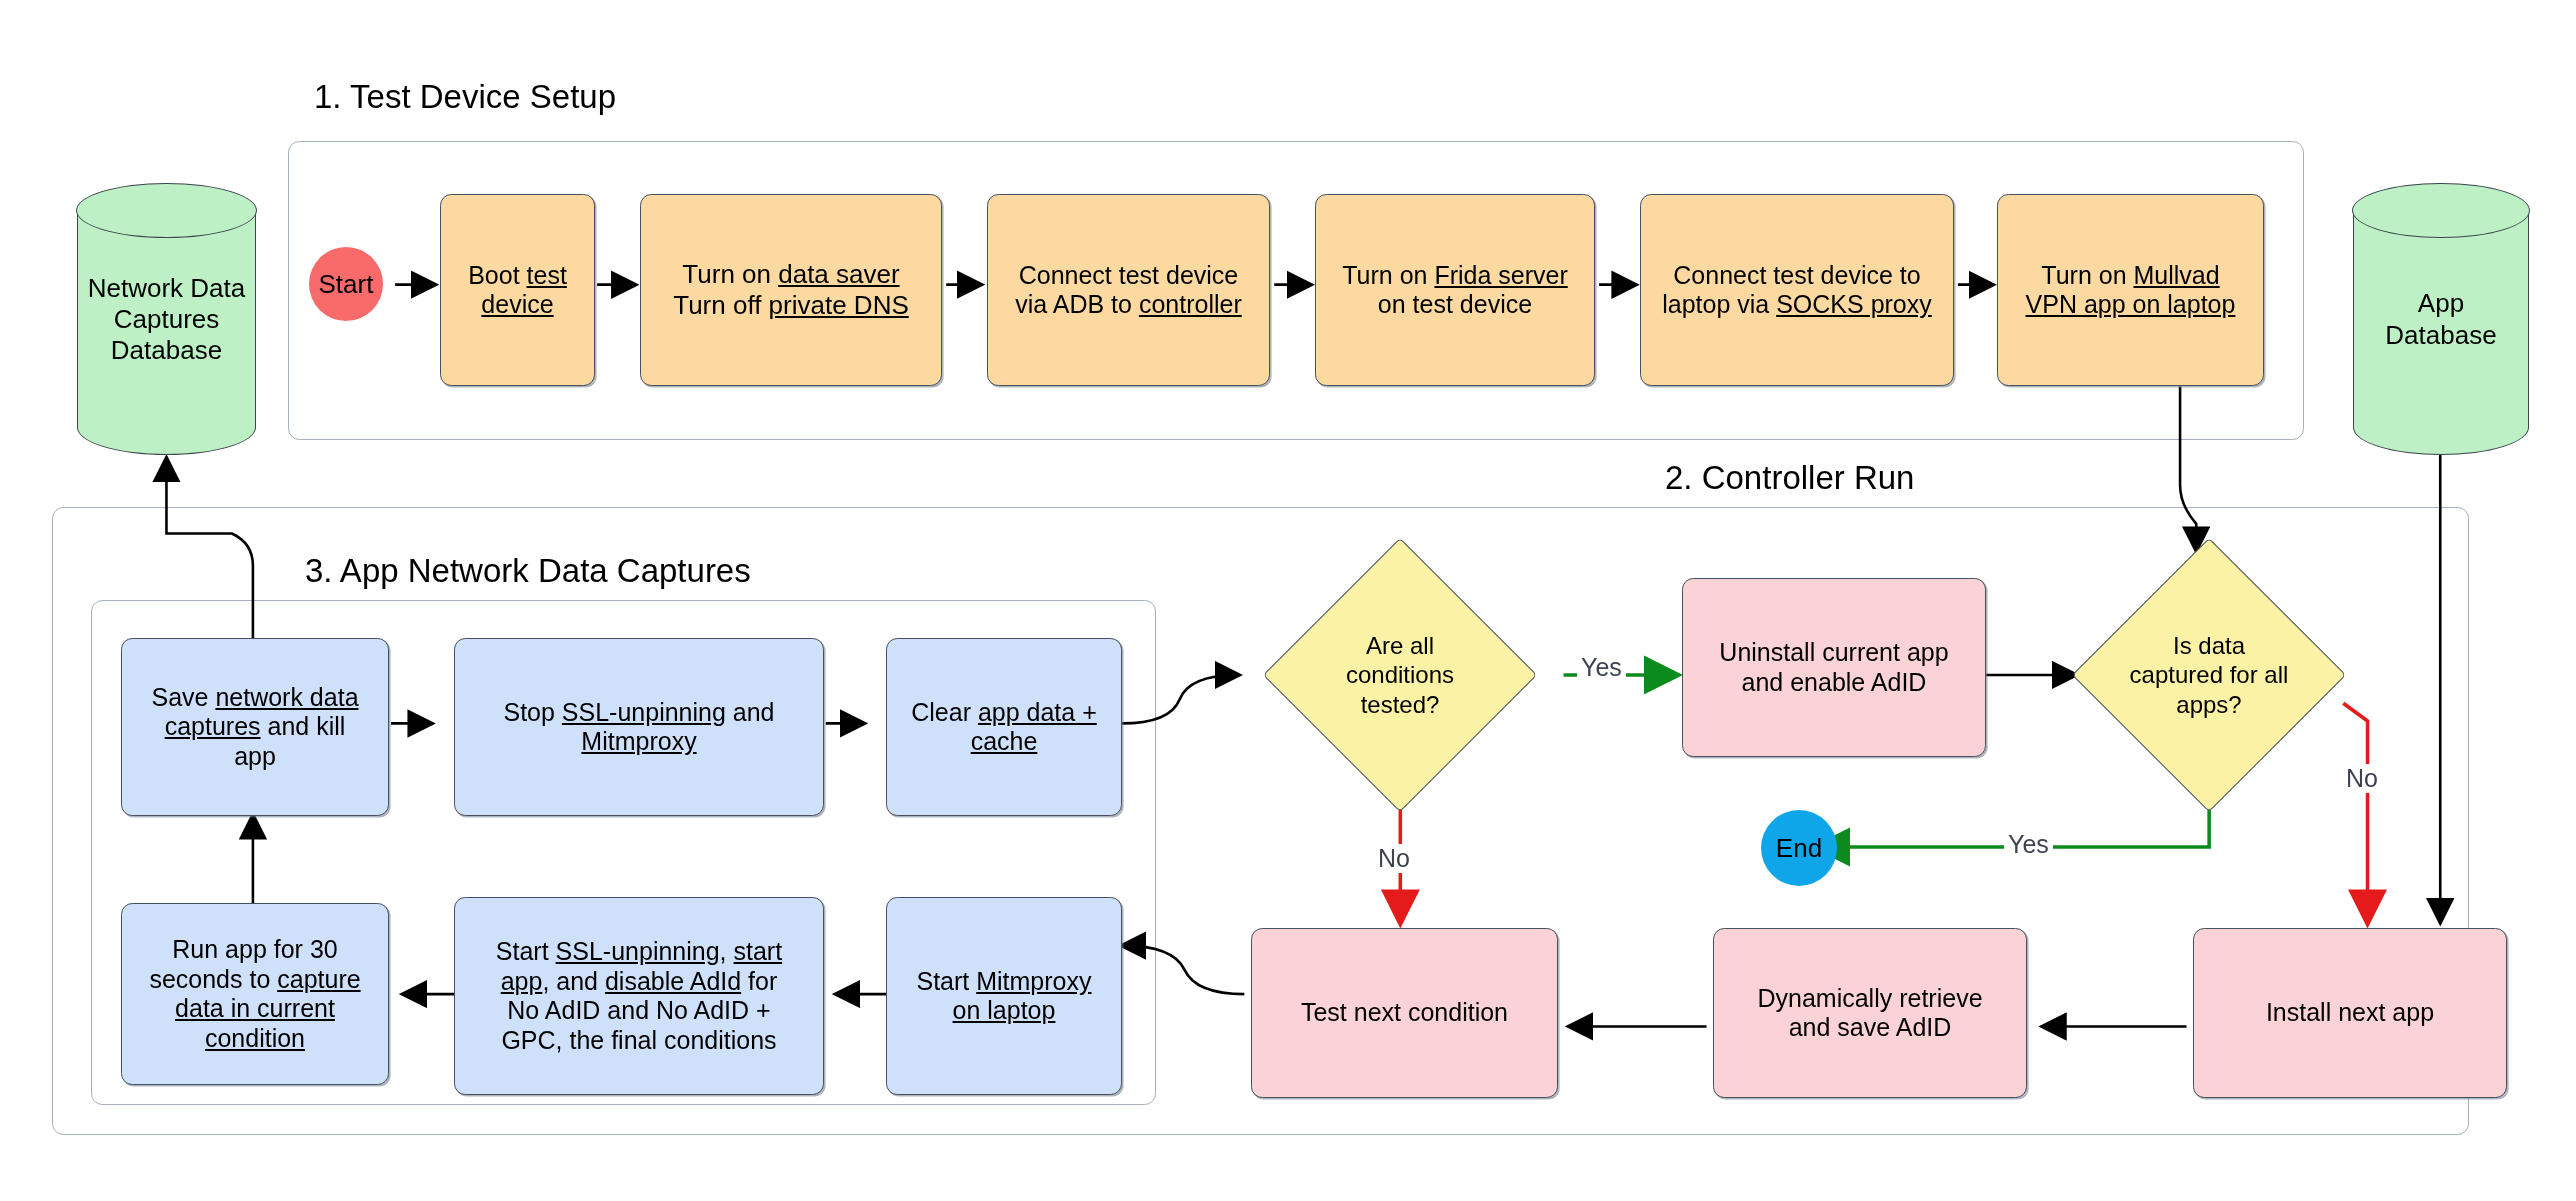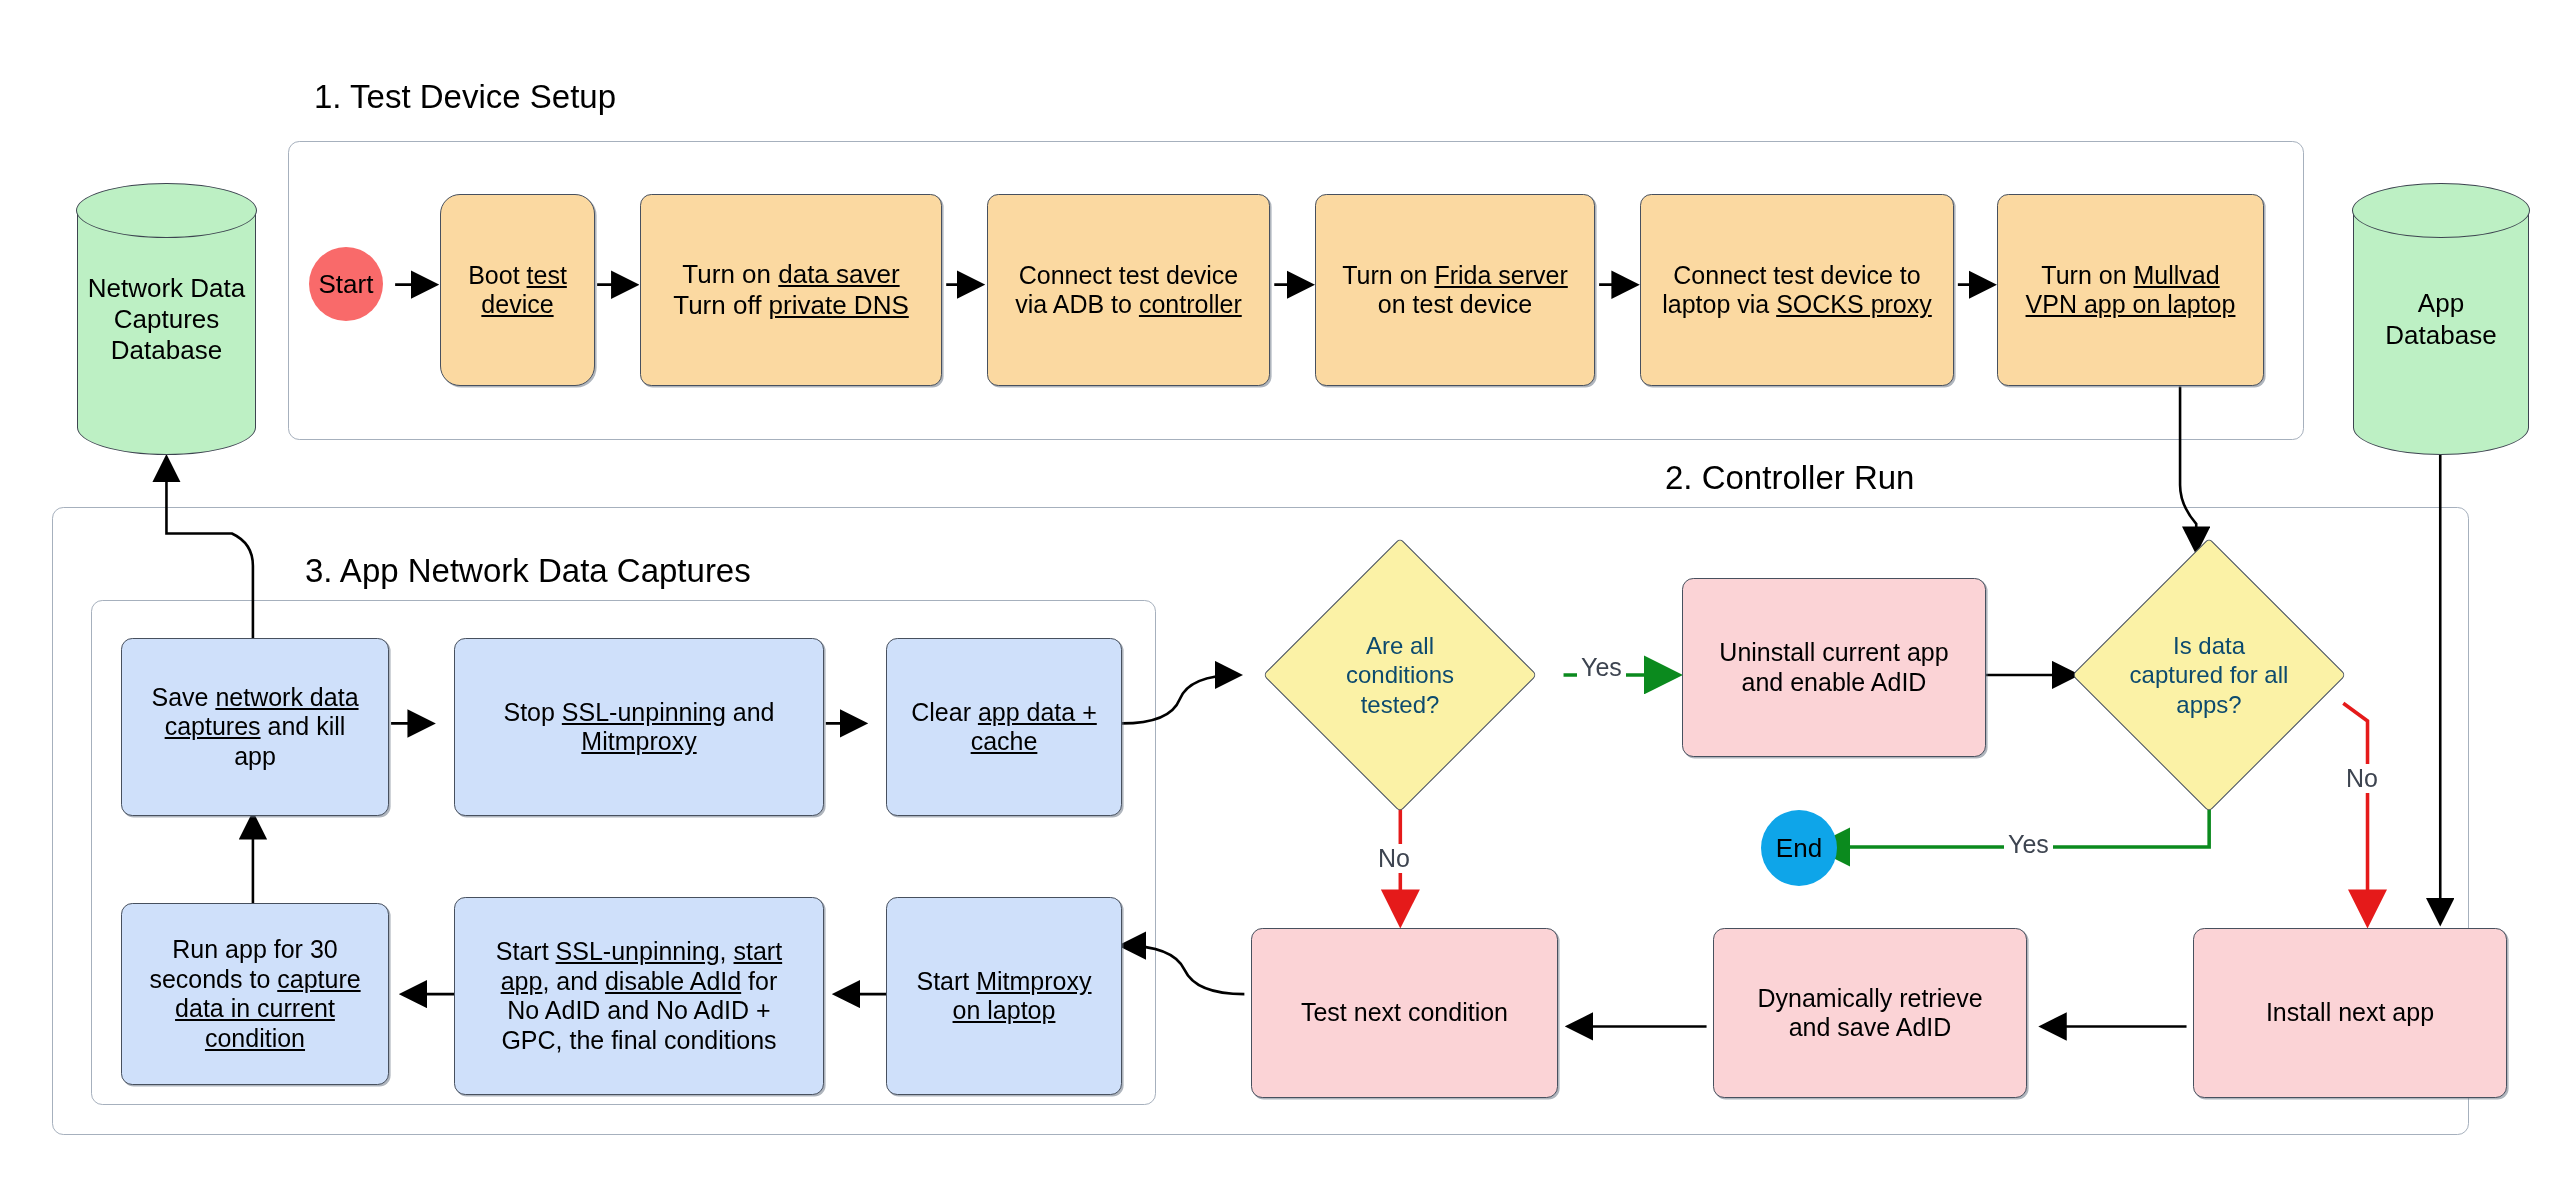--- a/index.html
+++ b/index.html
@@ -95,21 +95,21 @@
     border-radius: 4.8px;
   }
   .diamond-text {
     position: absolute;
     inset: 0;
     display: flex;
     align-items: center;
     justify-content: center;
     text-align: center;
     line-height: 1.22;
-    color: #0c4a6e;
+    color: #000000;
     z-index: 2;
     padding: 0 6.5px;
   }
 
   
   .edge-label {
     position: absolute;
     color: #3d4450;
     background: #ffffff;
     padding: 0 4px;
@@ -214,21 +214,21 @@
   </div>
 
   <div class="terminator above start-node" style="left:309px; top:247px; width:74px; height:74px; font-size:26px;">
     <span>Start</span>
   </div>
 
   <div class="terminator above end-node" style="left:1761px; top:810px; width:76px; height:76px; font-size:26px;">
     <span>End</span>
   </div>
 
-  <div class="node proc orange above" style="left:440px; top:194px; width:155px; height:192px; font-size:25px;border-radius:20px;">
+  <div class="node proc orange above" style="left:440px; top:194px; width:155px; height:192px; font-size:25px;">
     <div>
       <div>Boot <u>test</u></div>
       <div><u>device</u></div>
     </div>
   </div>
 
   <div class="node proc orange above" style="left:640px; top:194px; width:302px; height:192px; font-size:26px;">
     <div>
       <div>Turn on <u>data saver</u></div>
       <div>Turn off <u>private DNS</u></div>

